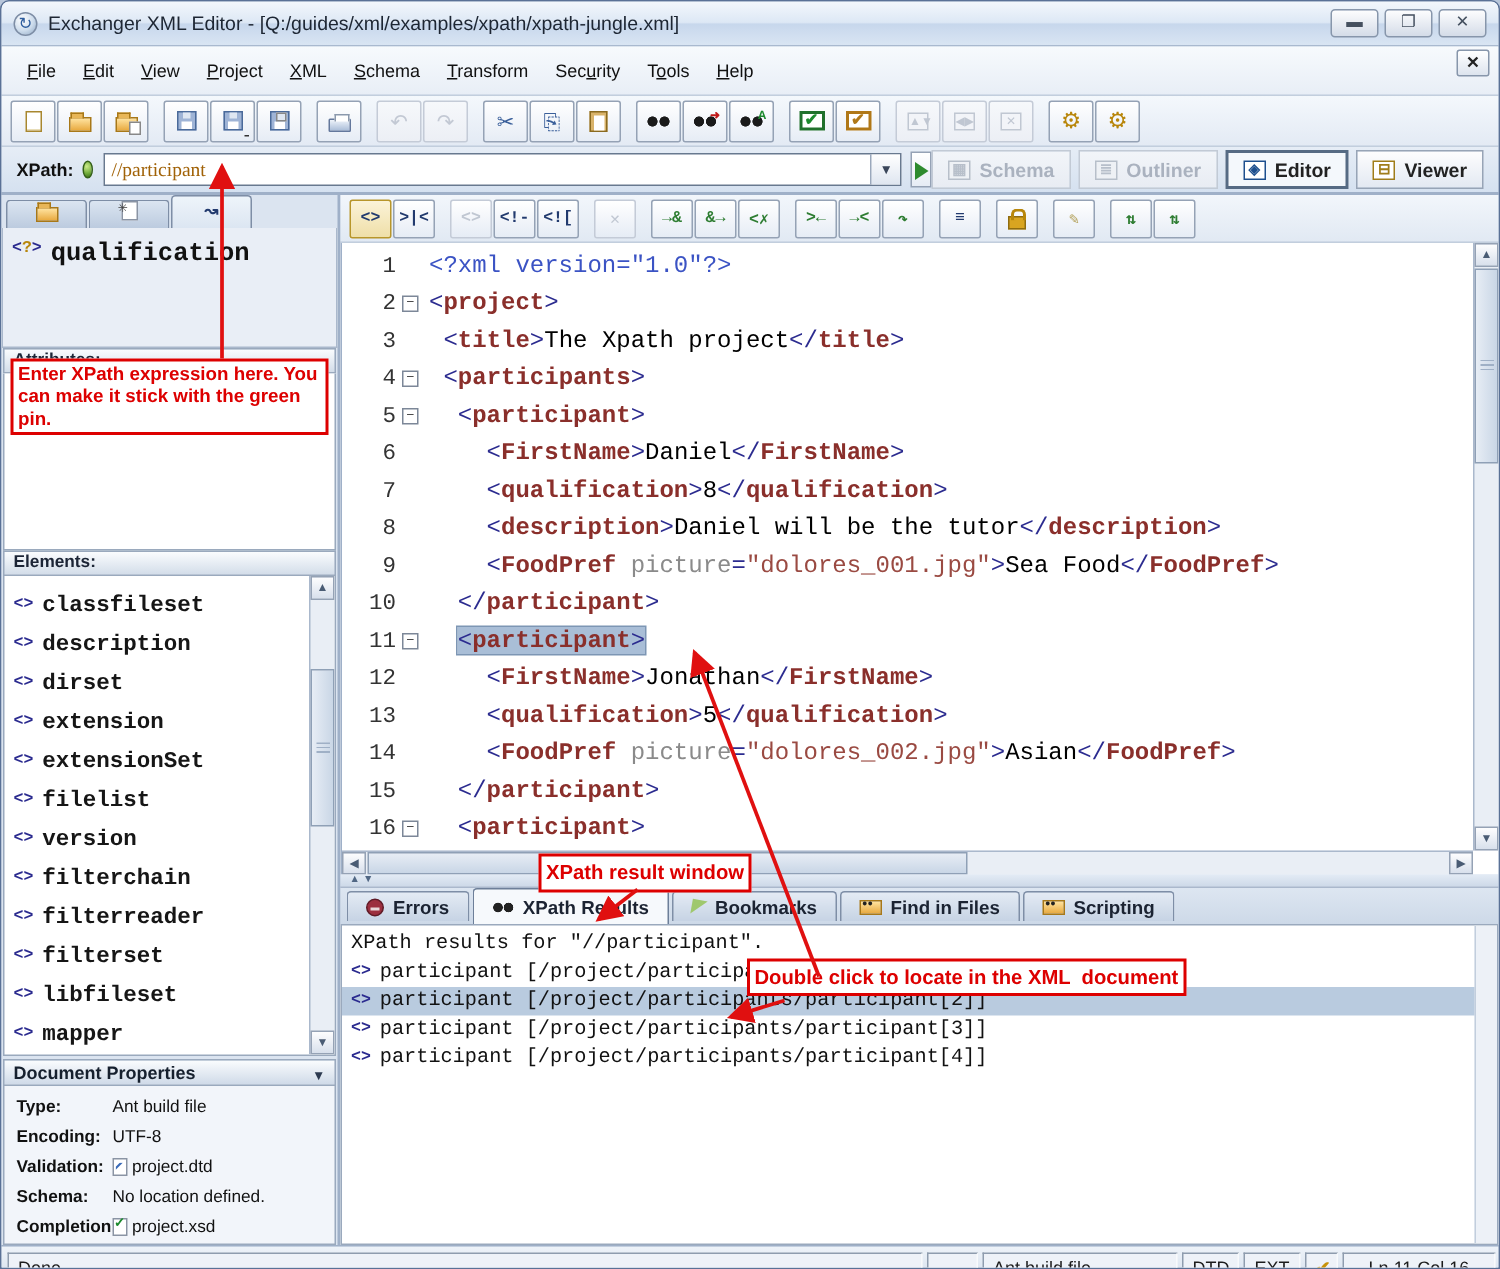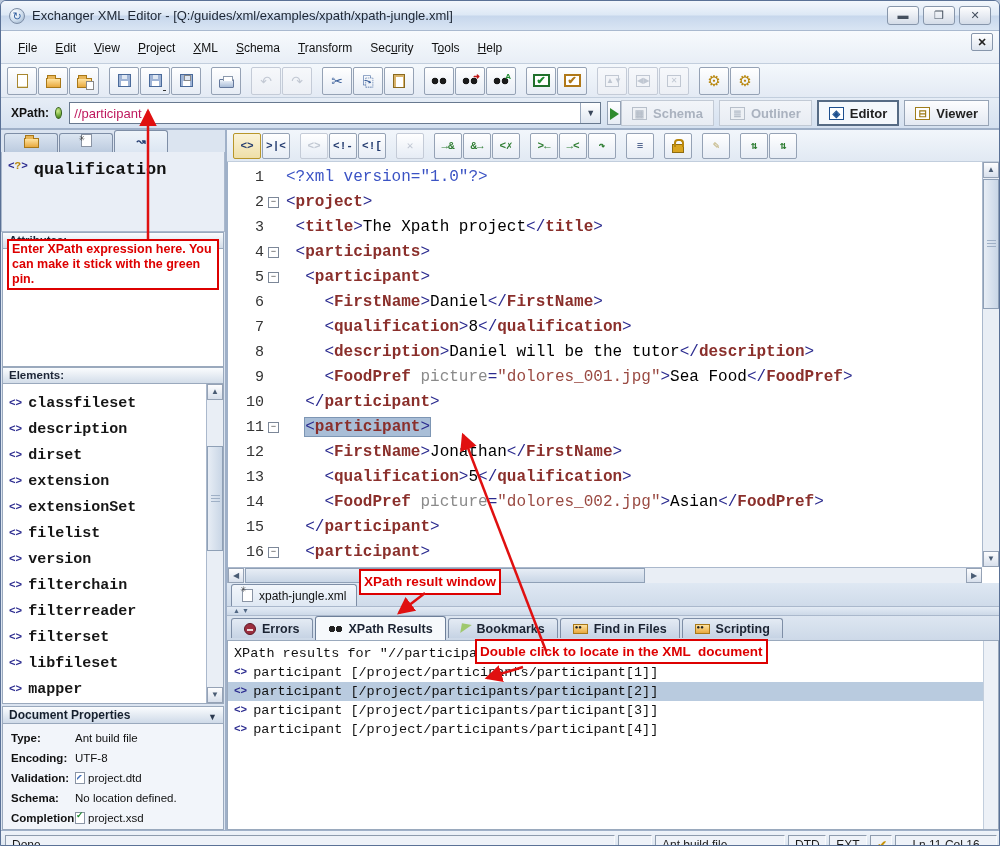--- a/index.html
+++ b/index.html
@@ -38,21 +38,21 @@
   .i-check{width:17px;height:13px;border:2px solid #20702c;color:#1d8a2e;font-size:11px;font-weight:bold;line-height:9px;text-align:center;background:#fff;}
   .i-check.orange{border-color:#b07818;color:#b07818;}
   .i-split{width:14px;height:12px;border:1px solid #c0c7d2;background:#f2f4f8;color:#c0c7d2;font-size:8px;line-height:10px;text-align:center;}
   .gray{color:#c3c9d4;}
   .gear{color:#b8860b;font-size:15px;}
   
   .xpathbar{height:32px;background:linear-gradient(#e6edf6,#d5e1f0);display:flex;align-items:center;padding:0 10px;border-bottom:2px solid #9fb0c8;}
   .xplabel{font-size:12px;font-weight:bold;color:#111;margin-right:6px;}
   .pin{width:12px;height:12px;border-radius:50%;background:radial-gradient(circle at 35% 30%,#cdeB8a,#6faa3a 60%,#3c7018);border:1px solid #35601a;margin-right:7px;}
   .xpfield{flex:none;width:532px;height:22px;background:#fff;border:1px solid #68798f;display:flex;align-items:center;}
-  .xpinput{flex:1;border:none;outline:none;font-family:Liberation Sans, sans-serif;font-size:13px;padding:0 4px;background:transparent;color:#be185d;}
+  .xpinput{flex:1;border:none;outline:none;font-family:Liberation Serif, serif;font-size:13px;padding:0 4px;background:transparent;color:#a16207;}
   .xpdrop{width:20px;height:20px;border-left:1px solid #9aa8bc;background:linear-gradient(#fff,#dfe6f0);color:#3a465a;font-size:9px;line-height:20px;text-align:center;}
   .xprun{width:24px;height:24px;border:1px solid #95a2b5;background:linear-gradient(#fff,#e6ecf5);margin-left:6px;text-align:center;}
   .xprun .tri{display:inline-block;margin-top:6px;width:0;height:0;border-left:9px solid #2e8b2e;border-top:6px solid transparent;border-bottom:6px solid transparent;}
   .viewbtns{margin-left:auto;display:flex;gap:5px;}
   .vbtn{height:26px;padding:0 10px;display:flex;align-items:center;gap:6px;font-size:13px;font-weight:bold;border:1px solid #97a4b6;background:linear-gradient(#fdfdfe,#e3e9f2);color:#222;}
   .vbtn.dis{border-color:#c2cad5;color:#aab2bf;background:linear-gradient(#f2f5f9,#e8ecf3);}
   .vbtn.sel{border:2px solid #566b84;background:#f4f8fc;}
   .vic{width:15px;height:13px;border:1px solid #1d4f8e;background:#fff;color:#1d4f8e;font-size:10px;line-height:11px;text-align:center;font-weight:bold;}
   .vic.gray{border-color:#b7bfca;color:#b7bfca;background:#eef1f5;}
   .vic.gold{border-color:#a07d1a;color:#a07d1a;}
@@ -439,26 +439,20 @@
           <div class="sarr" style="bottom:0">▼</div>
         </div>
         <div class="hscroll">
           <div class="harr" style="left:0">◀</div>
           <div class="hthumb" style="left:17px;width:400px">
               <span class="hgrip"></span>
             </div>
           <div class="harr" style="right:0">▶</div>
         </div>
       </div>
-      <div class="filetabs">
-        <div class="ftab">
-          <span class="pageast"></span>
-          <span>xpath-jungle.xml</span>
-        </div>
-      </div>
       <div class="vsplit">
           <span class="tris">▲▼</span>
         </div>
       <div class="btabs">
         <div class="btab">
             <span class="errcirc"></span>
             <span>Errors</span>
           </div>
         <div class="btab sel">
             <span class="binoc2"></span>
@@ -495,21 +489,21 @@
     <div class="scell" style="left:617px;width:34px"></div>
     <div class="scell" style="left:654px;width:130px">Ant build file</div>
     <div class="scell" style="left:787px;width:38px;text-align:center">DTD</div>
     <div class="scell" style="left:828px;width:38px;text-align:center">EXT</div>
     <div class="scell" style="left:869px;width:22px;text-align:center;color:#c8930a;font-weight:bold">✔</div>
     <div class="scell" style="left:894px;width:102px;text-align:center">Ln 11 Col 16</div>
   </div>
 
   <div class="redbox" style="left:6px;top:238px;width:212px;font-size:12.5px;line-height:15px">Enter XPath expression here. You can make it stick with the green pin.</div>
   <div class="redbox" style="left:358px;top:568px;font-size:13.5px;line-height:20px">XPath result window</div>
-  <div class="redbox" style="left:474px;top:638px;font-size:13.5px;line-height:19px;white-space:pre">Double click to locate in the XML  document</div>
+  <div class="redbox" style="left:497px;top:638px;font-size:13.5px;line-height:19px;white-space:pre">Double click to locate in the XML  document</div>
 
   <svg class="overlay">
     <defs>
       <marker id="ah" markerWidth="9" markerHeight="9" refX="6" refY="3.5" orient="auto">
         <path d="M0,0 L7,3.5 L0,7 Z" fill="#e01010"></path>
       </marker>
     </defs>
     <line x1="147" y1="238" x2="147" y2="110" stroke="#e01010" stroke-width="2.5" marker-end="url(#ah)"></line>
     <line x1="424" y1="592" x2="398" y2="612" stroke="#e01010" stroke-width="2.5" marker-end="url(#ah)"></line>
     <line x1="545" y1="650" x2="462" y2="434" stroke="#e01010" stroke-width="2.5" marker-end="url(#ah)"></line>

